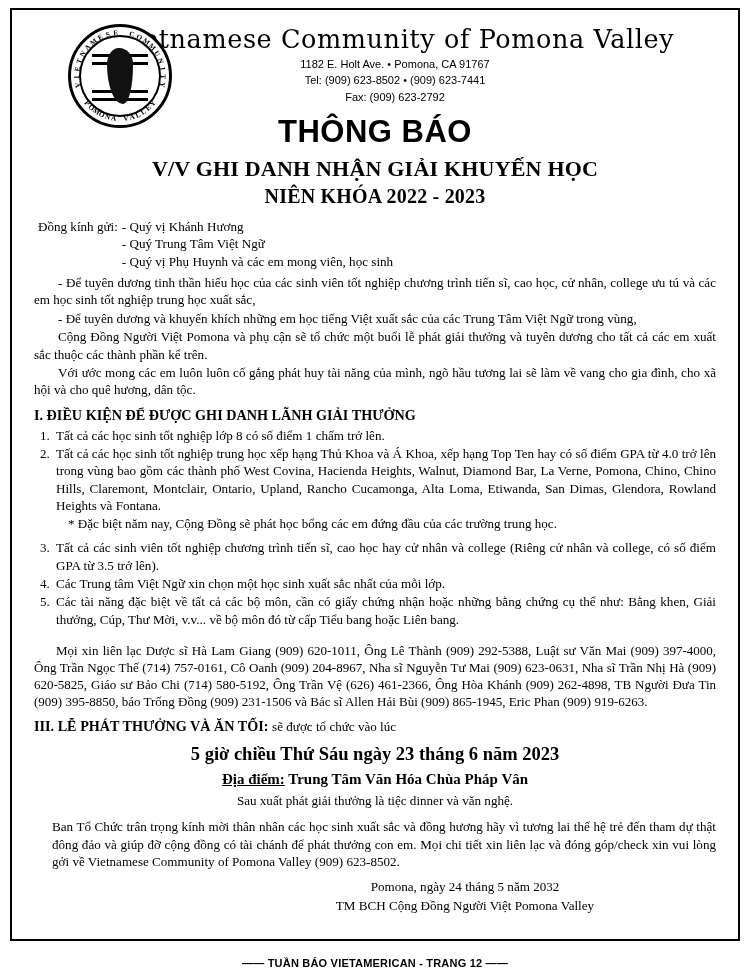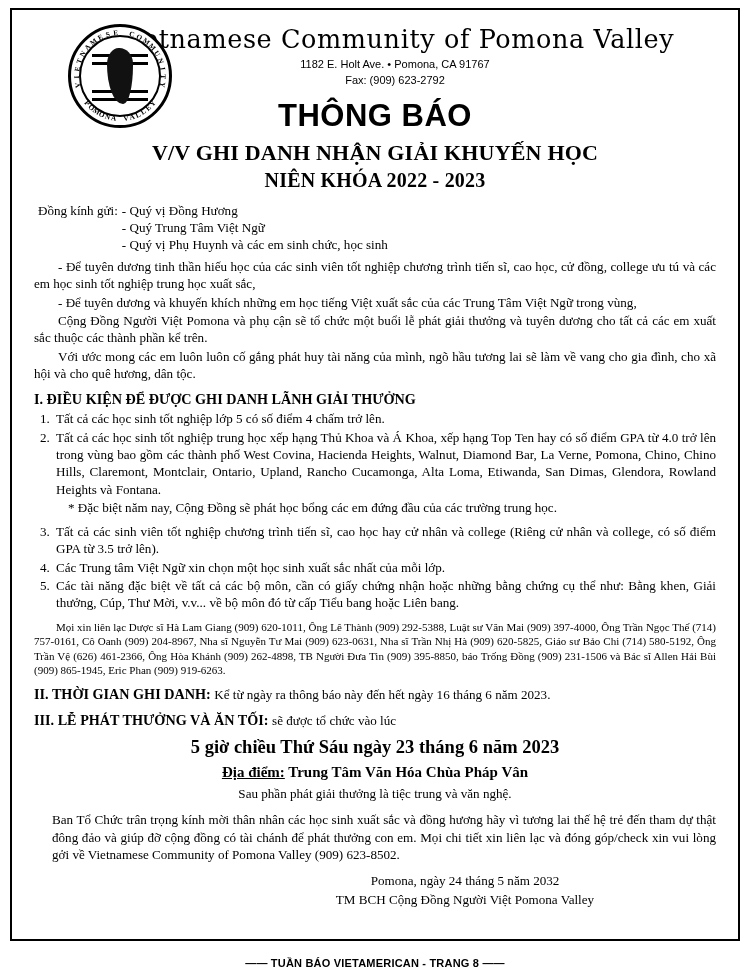--- a/index.html
+++ b/index.html
@@ -189,25 +189,25 @@
     left: 6px;
     top: 0;
   }
   .note-star {
     padding-left: 34px;
     font-size: 13.1px;
     line-height: 1.32;
     margin-bottom: 7px;
   }
   .contacts {
-    font-size: 11px;
+    font-size: 13px;
     line-height: 1.32;
     text-align: justify;
     text-indent: 22px;
-    margin-top: 8px;
+    margin-top: 14px;
   }
 
   .center { text-align: center; }
   .big-date {
     font-weight: bold;
     font-size: 18.5px;
     margin-top: 6px;
   }
   .place {
     font-weight: bold;
@@ -302,80 +302,77 @@
             <span style="transform: translate(18.1726px, 38.9712px) rotate(-25deg) translate(-50%, -50%);">L</span>
             <span style="transform: translate(23.6289px, 35.926px) rotate(-33.3333deg) translate(-50%, -50%);">L</span>
             <span style="transform: translate(28.5862px, 32.1221px) rotate(-41.6667deg) translate(-50%, -50%);">E</span>
             <span style="transform: translate(32.9399px, 27.6399px) rotate(-50deg) translate(-50%, -50%);">Y</span>
           </div>
       </div>
 
       <div class="org-title">Vietnamese Community of Pomona Valley</div>
       <div class="addr">
         <div>1182 E. Holt Ave. • Pomona, CA 91767</div>
+        <div>Tel: (909) 623-8502 • (909) 623-7441</div>
         <div>Fax: (909) 623-2792</div>
       </div>
 
       <div class="thongbao">THÔNG BÁO</div>
       <div class="subtitle1">V/V GHI DANH NHẬN GIẢI KHUYẾN HỌC</div>
       <div class="subtitle2">NIÊN KHÓA 2022 - 2023</div>
     </div>
 
     <div class="body-text">
 
       <div class="greet-wrap">
         <div class="greet-label">Đồng kính gửi:</div>
         <div class="greet-list">
-          <div>- Quý vị Đồng Hương</div>
+          <div>- Quý vị Khánh Hương</div>
           <div>- Quý Trung Tâm Việt Ngữ</div>
-          <div>- Quý vị Phụ Huynh và các em sinh chức, học sinh</div>
+          <div>- Quý vị Phụ Huynh và các em mong viên, học sinh</div>
         </div>
       </div>
 
-      <div class="p">- Để tuyên dương tinh thần hiếu học của các sinh viên tốt nghiệp chương trình tiến sĩ, cao học, cử đồng, college ưu tú và các em học sinh tốt nghiệp trung học xuất sắc,</div>
+      <div class="p">- Để tuyên dương tinh thần hiếu học của các sinh viên tốt nghiệp chương trình tiến sĩ, cao học, cử nhân, college ưu tú và các em học sinh tốt nghiệp trung học xuất sắc,</div>
       <div class="p">- Để tuyên dương và khuyến khích những em học tiếng Việt xuất sắc của các Trung Tâm Việt Ngữ trong vùng,</div>
       <div class="p">Cộng Đồng Người Việt Pomona và phụ cận sẽ tổ chức một buổi lễ phát giải thưởng và tuyên dương cho tất cả các em xuất sắc thuộc các thành phần kể trên.</div>
       <div class="p">Với ước mong các em luôn luôn cố gắng phát huy tài năng của mình, ngõ hầu tương lai sẽ làm về vang cho gia đình, cho xã hội và cho quê hương, dân tộc.</div>
 
       <div class="sec-head">I. ĐIỀU KIỆN ĐỂ ĐƯỢC GHI DANH LÃNH GIẢI THƯỞNG</div>
       <ol class="items">
-        <li><span class="num">1.</span><span>Tất cả các học sinh tốt nghiệp lớp 5 có số điểm 4 chấm trở lên.</span></li>
+        <li><span class="num">1.</span><span>Tất cả các học sinh tốt nghiệp lớp 8 có số điểm 1 chấm trở lên.</span></li>
         <li><span class="num">2.</span><span>Tất cả các học sinh tốt nghiệp trung học xếp hạng Thủ Khoa và Á Khoa, xếp hạng Top Ten hay có số điểm GPA từ 4.0 trở lên trong vùng bao gồm các thành phố West Covina, Hacienda Heights, Walnut, Diamond Bar, La Verne, Pomona, Chino, Chino Hills, Claremont, Montclair, Ontario, Upland, Rancho Cucamonga, Alta Loma, Etiwanda, San Dimas, Glendora, Rowland Heights và Fontana.</span></li>
       </ol>
       <div class="note-star">* Đặc biệt năm nay, Cộng Đồng sẽ phát học bổng các em đứng đầu của các trường trung học.</div>
       <ol class="items">
         <li><span class="num">3.</span><span>Tất cả các sinh viên tốt nghiệp chương trình tiến sĩ, cao học hay cử nhân và college (Riêng cử nhân và college, có số điểm GPA từ 3.5 trở lên).</span></li>
         <li><span class="num">4.</span><span>Các Trung tâm Việt Ngữ xin chọn một học sinh xuất sắc nhất của mỗi lớp.</span></li>
         <li><span class="num">5.</span><span>Các tài năng đặc biệt về tất cả các bộ môn, cần có giấy chứng nhận hoặc những bằng chứng cụ thể như: Bằng khen, Giải thưởng, Cúp, Thư Mời, v.v... về bộ môn đó từ cấp Tiểu bang hoặc Liên bang.</span></li>
       </ol>
       <div class="contacts">Mọi xin liên lạc Dược sĩ Hà Lam Giang (909) 620-1011,  Ông Lê Thành (909) 292-5388,  Luật sư Văn Mai (909) 397-4000,  Ông Trần Ngọc Thế (714) 757-0161,  Cô Oanh (909) 204-8967,  Nha sĩ Nguyễn Tư Mai (909) 623-0631, Nha sĩ Trần Nhị Hà (909) 620-5825,  Giáo sư Bảo Chi (714) 580-5192,  Ông Trần Vệ (626) 461-2366,  Ông Hòa Khánh (909) 262-4898,  TB Người Đưa Tin (909) 395-8850,  báo Trống Đồng (909) 231-1506 và Bác sĩ Allen Hải Bùi (909) 865-1945, Eric Phan (909) 919-6263.</div>
 
-      <div class="sec-head">
-        <span>II. THỜI GIAN GHI DANH:</span>
-        <span class="reg">Kể từ ngày ra thông báo này đến hết ngày 16 tháng 6 năm 2023.</span>
-      </div>
 
       <div class="sec-head">
         <span>III. LỄ PHÁT THƯỞNG VÀ ĂN TỐI:</span>
         <span class="reg">sẽ được tổ chức vào lúc</span>
       </div>
 
       <div class="center">
         <div class="big-date">5 giờ chiều Thứ Sáu ngày 23 tháng 6 năm 2023</div>
         <div class="place">
           <span class="u">Địa điểm:</span>
           <span>Trung Tâm Văn Hóa Chùa Pháp Vân</span>
         </div>
-        <div class="dress">Sau phần phát giải thưởng là tiệc trung và văn nghệ.</div>
+        <div class="dress">Sau xuất phát giải thưởng là tiệc dinner và văn nghệ.</div>
       </div>
 
       <div class="closing">Ban Tổ Chức trân trọng kính mời thân nhân các học sinh xuất sắc và đồng hương hãy vì tương lai thế hệ trẻ đến tham dự thật đông đảo và giúp đỡ cộng đồng có tài chánh để phát thưởng con em. Mọi chi tiết xin liên lạc và đóng góp/check xin vui lòng gởi về Vietnamese Community of Pomona Valley (909) 623-8502.</div>
 
       <div class="sign">
         <div>Pomona, ngày 24 tháng 5 năm 2032</div>
         <div>TM BCH Cộng Đồng Người Việt Pomona Valley</div>
 
       </div>
     </div>
   </div>
 
-  <div class="footer">—— TUẦN BÁO VIETAMERICAN - TRANG 8 ——</div>
+  <div class="footer">—— TUẦN BÁO VIETAMERICAN - TRANG 12 ——</div>
 </div>
 
 </body></html>

